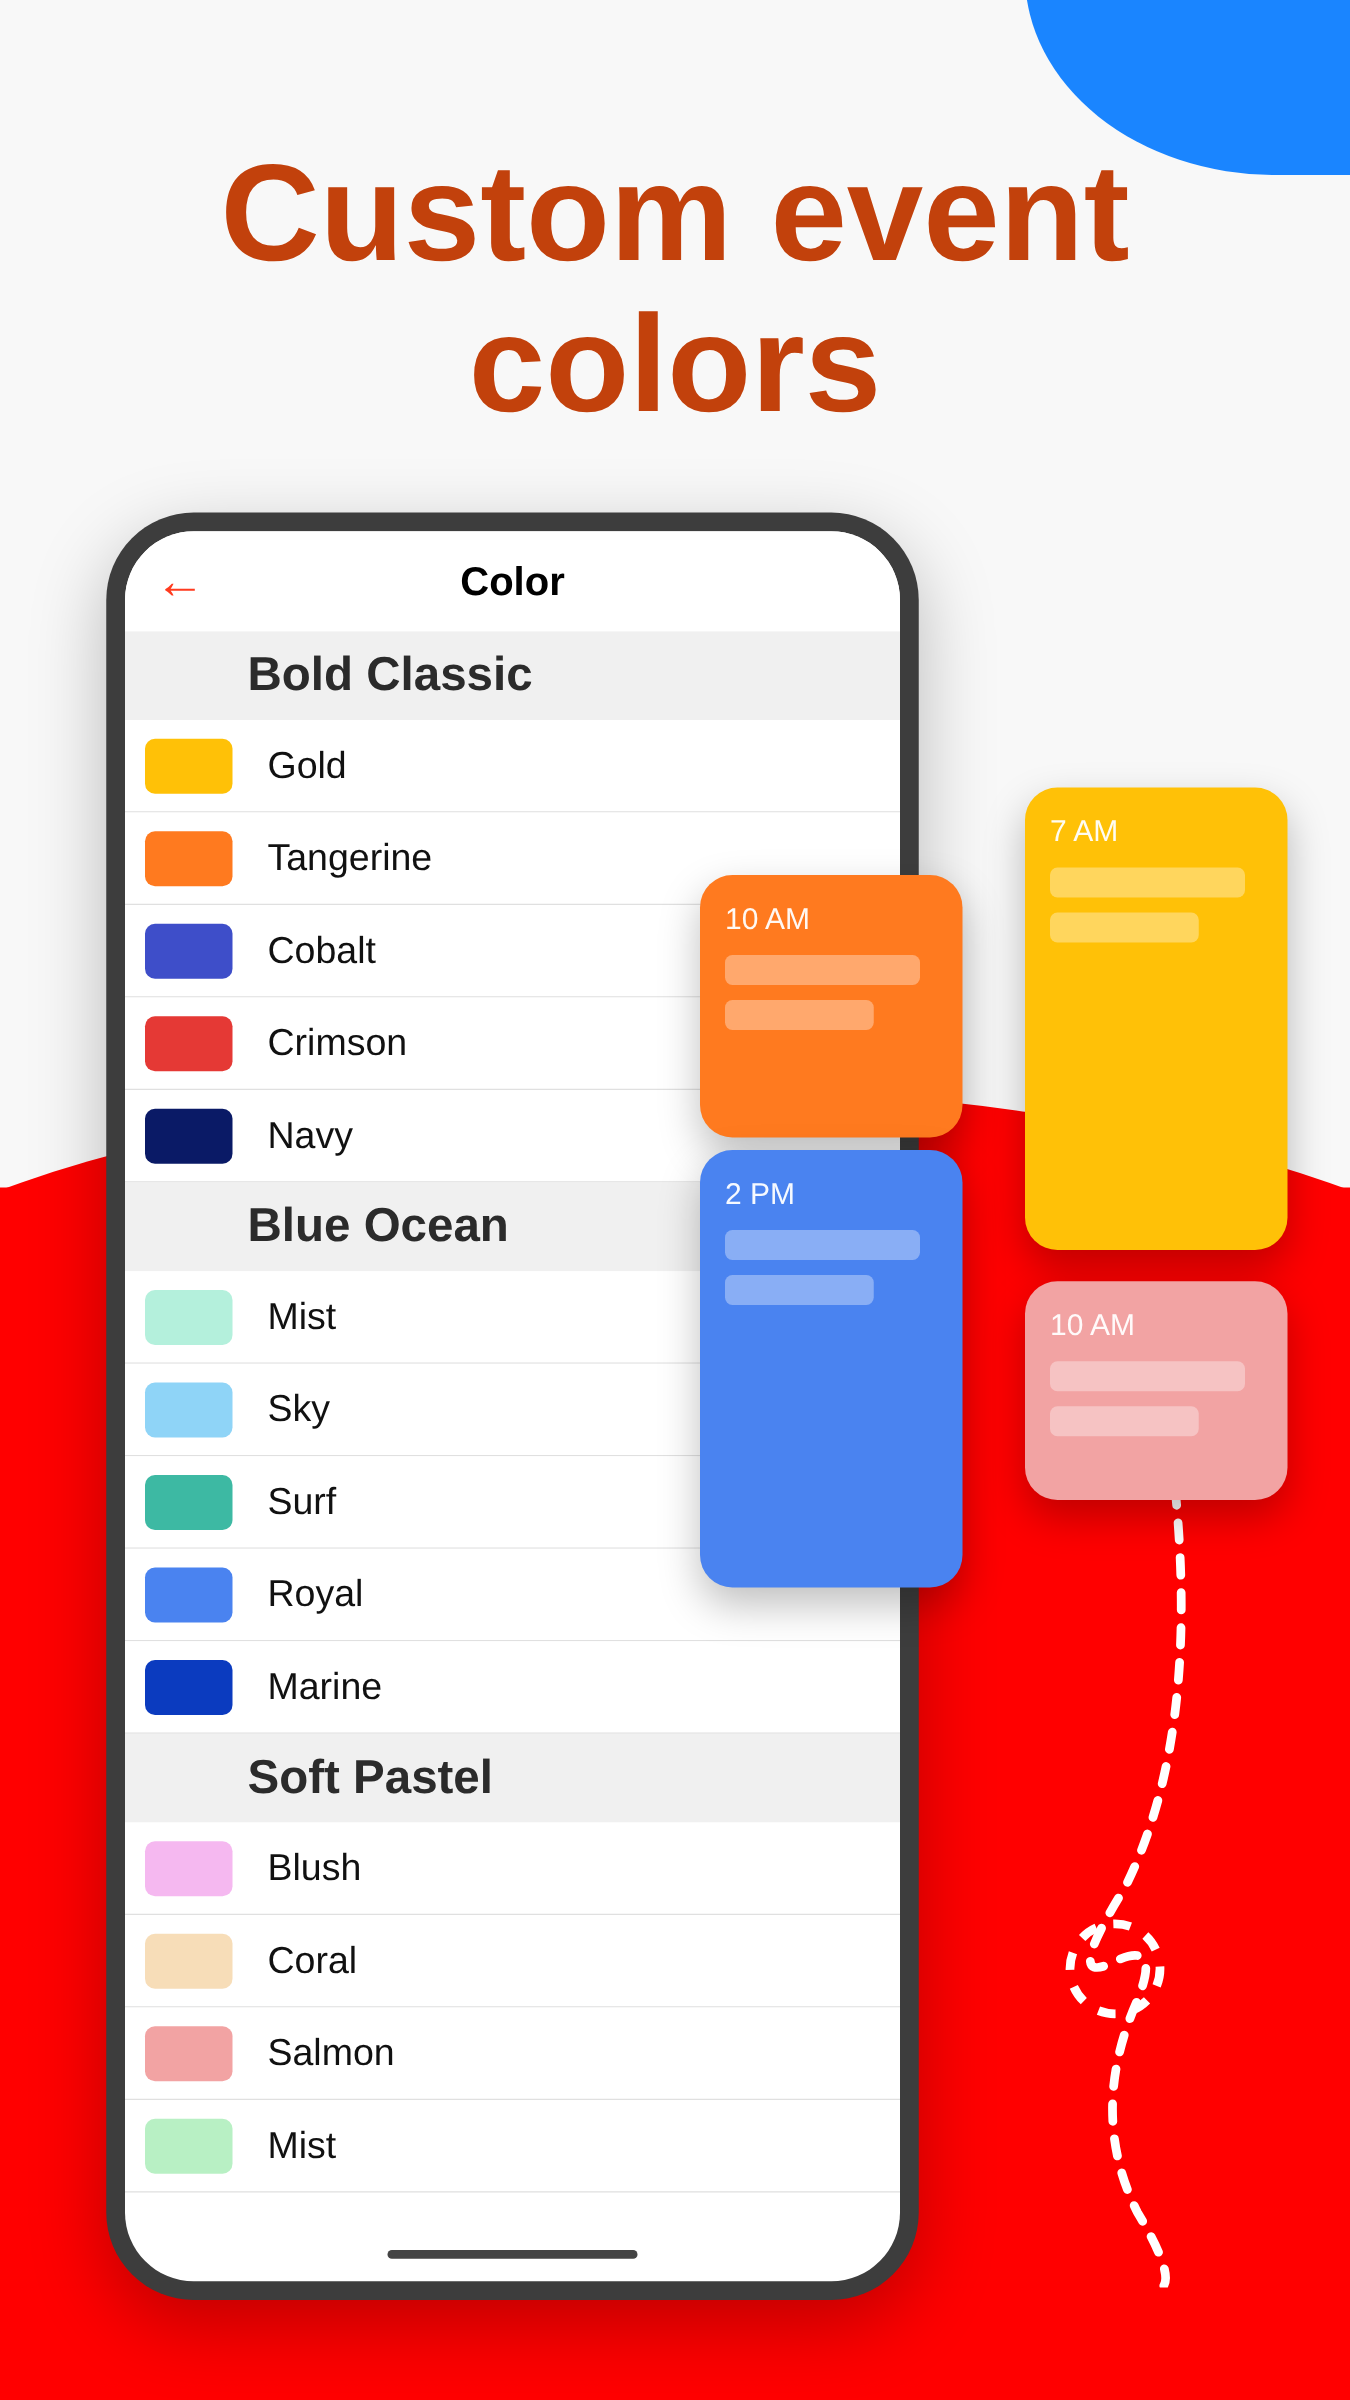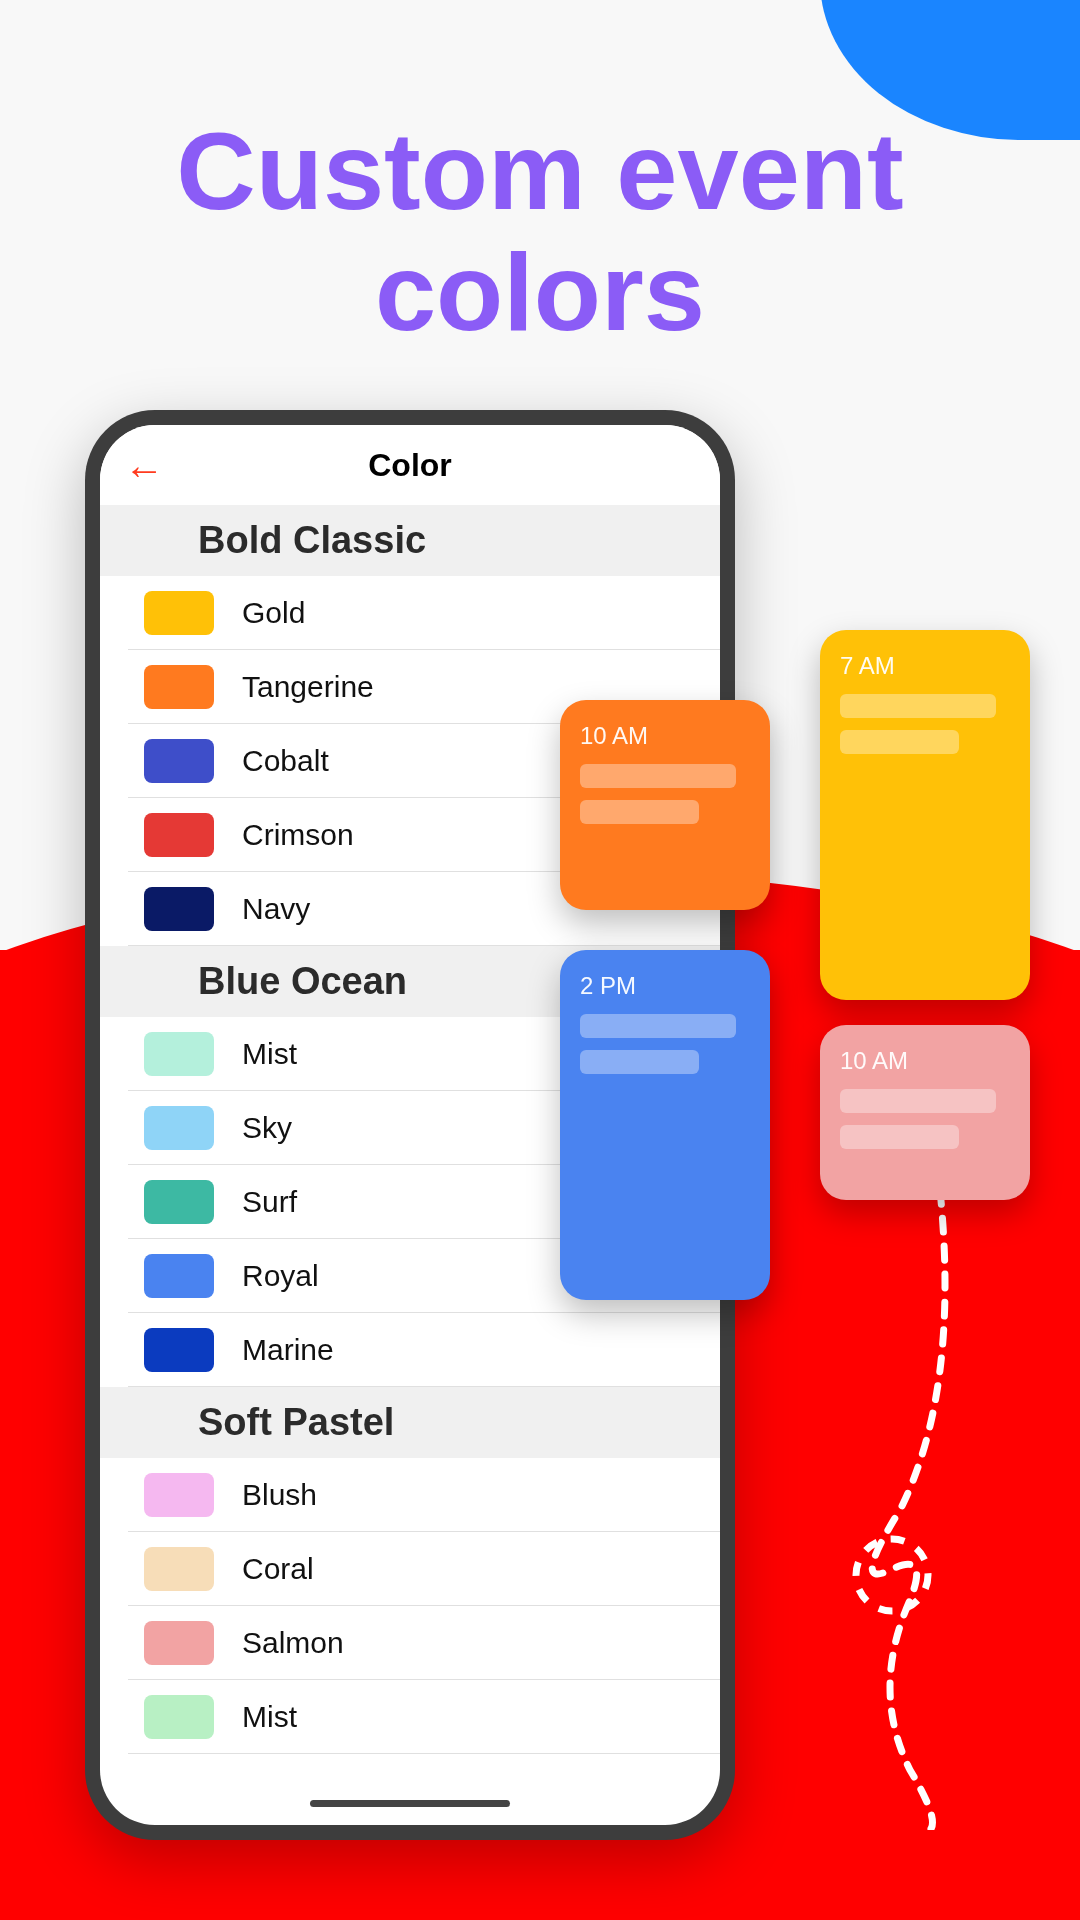--- a/index.html
+++ b/index.html
@@ -43,21 +43,21 @@
 }
 
 .headline {
   position: absolute;
   top: 110px;
   left: 0;
   right: 0;
   text-align: center;
   font-size: 110px;
   font-weight: 800;
-  color: #8b5cf6;
+  color: #c2410c;
   line-height: 1.1;
 }
 
 .phone {
   position: absolute;
   top: 410px;
   left: 85px;
   width: 650px;
   height: 1430px;
   background: #3d3d3d;
@@ -103,21 +103,20 @@
   font-weight: 600;
   color: #2b2b2b;
 }
 .row {
   display: flex;
   align-items: center;
   height: 74px;
   background: #fff;
   border-bottom: 1px solid #e0e0e0;
   padding: 0 16px;
-  margin-left: 28px;
 }
 .swatch {
   width: 70px;
   height: 44px;
   border-radius: 8px;
   margin-right: 28px;
   flex-shrink: 0;
 }
 .row-label {
   font-size: 30px;
@@ -256,21 +255,21 @@
     <div class="card" style="background: rgb(255, 193, 7); top: 630px; left: 820px; width: 210px; height: 370px;">
       <div class="time">7 AM</div>
       <div class="bar1"></div>
       <div class="bar2"></div>
     </div>
     <div class="card" style="background: rgb(255, 122, 31); top: 700px; left: 560px; width: 210px; height: 210px;">
       <div class="time">10 AM</div>
       <div class="bar1"></div>
       <div class="bar2"></div>
     </div>
-    <div class="card" style="background: rgb(74, 131, 240); top: 950px; left: 560px; width: 210px; height: 350px;">
+    <div class="card" style="background: rgb(74, 131, 240); top: 920px; left: 560px; width: 210px; height: 350px;">
       <div class="time">2 PM</div>
       <div class="bar1"></div>
       <div class="bar2"></div>
     </div>
     <div class="card" style="background: rgb(242, 163, 163); top: 1025px; left: 820px; width: 210px; height: 175px;">
       <div class="time">10 AM</div>
       <div class="bar1"></div>
       <div class="bar2"></div>
     </div>
   </div>

